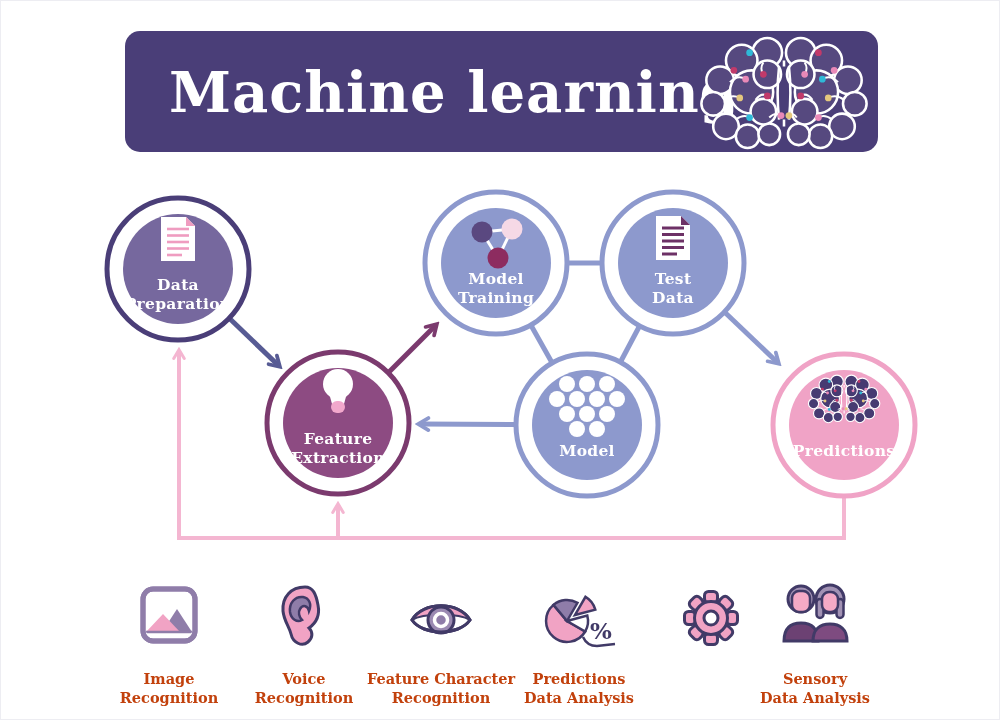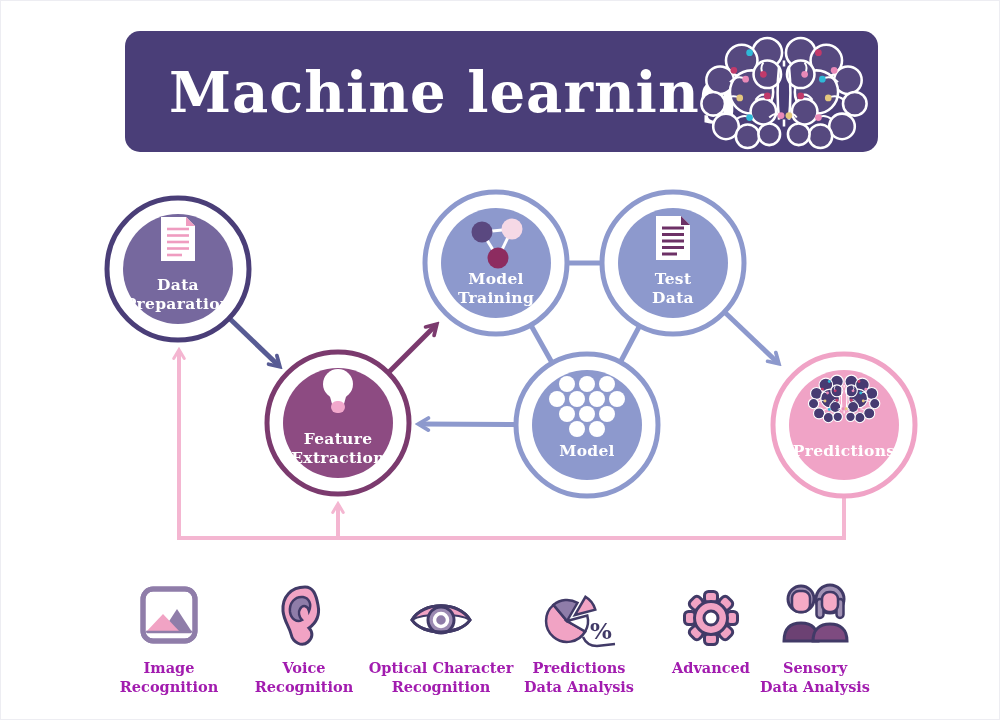--- a/index.html
+++ b/index.html
@@ -5,21 +5,21 @@
   html,body{margin:0;padding:0;background:#fff;}
   .page{position:relative;width:1000px;height:720px;background:#ffffff;overflow:hidden;
         font-family:"DejaVu Serif",serif;border:1px solid #ededf2;box-sizing:border-box;}
   .header{position:absolute;left:124px;top:30px;width:753px;height:121px;
           background:#4a3e78;border-radius:15px;display:flex;align-items:center;}
   .title{margin-left:44px;font-size:56px;font-weight:bold;color:#ffffff;letter-spacing:1px;}
   .header-brain{position:absolute;right:8px;top:2px;}
   svg.main{position:absolute;left:0;top:0;}
   .node-label{font-family:"DejaVu Serif",serif;font-weight:bold;fill:#ffffff;font-size:15.5px;letter-spacing:.3px;}
   .feature{position:absolute;top:582px;width:156px;text-align:center;}
-  .feature .label{margin-top:6px;font-size:14.5px;font-weight:bold;color:#a21caf;line-height:1.28;}
+  .feature .label{margin-top:17px;font-size:14.5px;font-weight:bold;color:#c2410c;line-height:1.28;}
   .feature .label span{display:block;}
   .pct{font-family:"DejaVu Serif",serif;font-weight:bold;fill:#413a67;font-size:23px;}
 </style>
 </head>
 <body>
 
 <div class="page">
 
   <svg width="0" height="0" style="position:absolute" aria-hidden="true">
     <defs>
@@ -244,21 +244,21 @@
 
   <div class="feature" style="left:362px">
     <svg width="70" height="66" viewBox="0 0 70 66">
       <path d="M6 37 C17 18 53 18 64 37 C53 53 17 53 6 37 Z" fill="#ffffff" stroke="#413a67" stroke-width="3"></path>
       <path d="M6 37 C17 18 53 18 64 37 C53 30 17 30 6 37 Z" fill="#f1a3c4" stroke="#413a67" stroke-width="2"></path>
       <circle cx="35" cy="37" r="13" fill="#9b8ab2" stroke="#413a67" stroke-width="3"></circle>
       <circle cx="35" cy="37" r="6.5" fill="#8f7da9" stroke="#ffffff" stroke-width="3.5"></circle>
       <path d="M6 37 C17 18 53 18 64 37 C53 53 17 53 6 37 Z" fill="none" stroke="#413a67" stroke-width="3"></path>
     </svg>
     <div class="label">
-      <span>Optical Character</span>
+      <span>Feature Character</span>
       <span>Recognition</span>
     </div>
   </div>
 
   <div class="feature" style="left:500px">
     <svg width="80" height="66" viewBox="0 0 80 66">
       <path d="M28 38 L14.5 21.9 A21 21 0 1 0 46.2 48.5 Z" fill="#f1a3c4" stroke="#413a67" stroke-width="2.5"></path>
       <path d="M28 38 L38.5 19.8 A21 21 0 0 0 14.5 21.9 Z" fill="#8f7da9" stroke="#413a67" stroke-width="2.5"></path>
       <path d="M28 38 L46.2 48.5 A21 21 0 0 0 48.3 32.6 Z" fill="#ffffff" stroke="#413a67" stroke-width="2.5"></path>
       <path d="M36 32 L56.3 26.6 A21 21 0 0 0 46.5 13.8 Z" fill="#f1a3c4" stroke="#413a67" stroke-width="2.5"></path>
@@ -296,21 +296,20 @@
             <rect x="28.5" y="8.5" width="13" height="11" rx="4"></rect>
           </g>
         <g transform="rotate(315 35 35)">
             <rect x="28.5" y="8.5" width="13" height="11" rx="4"></rect>
           </g>
       </g>
       <circle cx="35" cy="35" r="16.5" fill="#f1a3c4" stroke="#413a67" stroke-width="3"></circle>
       <circle cx="35" cy="35" r="7" fill="#ffffff" stroke="#413a67" stroke-width="3"></circle>
     </svg>
     <div class="label">
-      <span>Advanced</span>
     </div>
   </div>
 
   <div class="feature" style="left:736px">
     <svg width="74" height="66" viewBox="0 0 74 66">
       <circle cx="23" cy="16" r="13" fill="#a292b4" stroke="#413a67" stroke-width="3"></circle>
       <rect x="14" y="8" width="18" height="21" rx="7" fill="#f5aac6" stroke="#413a67" stroke-width="2.5"></rect>
       <path d="M6 58 C6 45 13 40 23 40 C33 40 40 45 40 58 Z" fill="#6c4173" stroke="#413a67" stroke-width="3"></path>
       <circle cx="52" cy="16" r="14" fill="#a292b4" stroke="#413a67" stroke-width="3"></circle>
       <rect x="38.5" y="16" width="7" height="19" rx="3.5" fill="#a292b4" stroke="#413a67" stroke-width="2.5"></rect>

